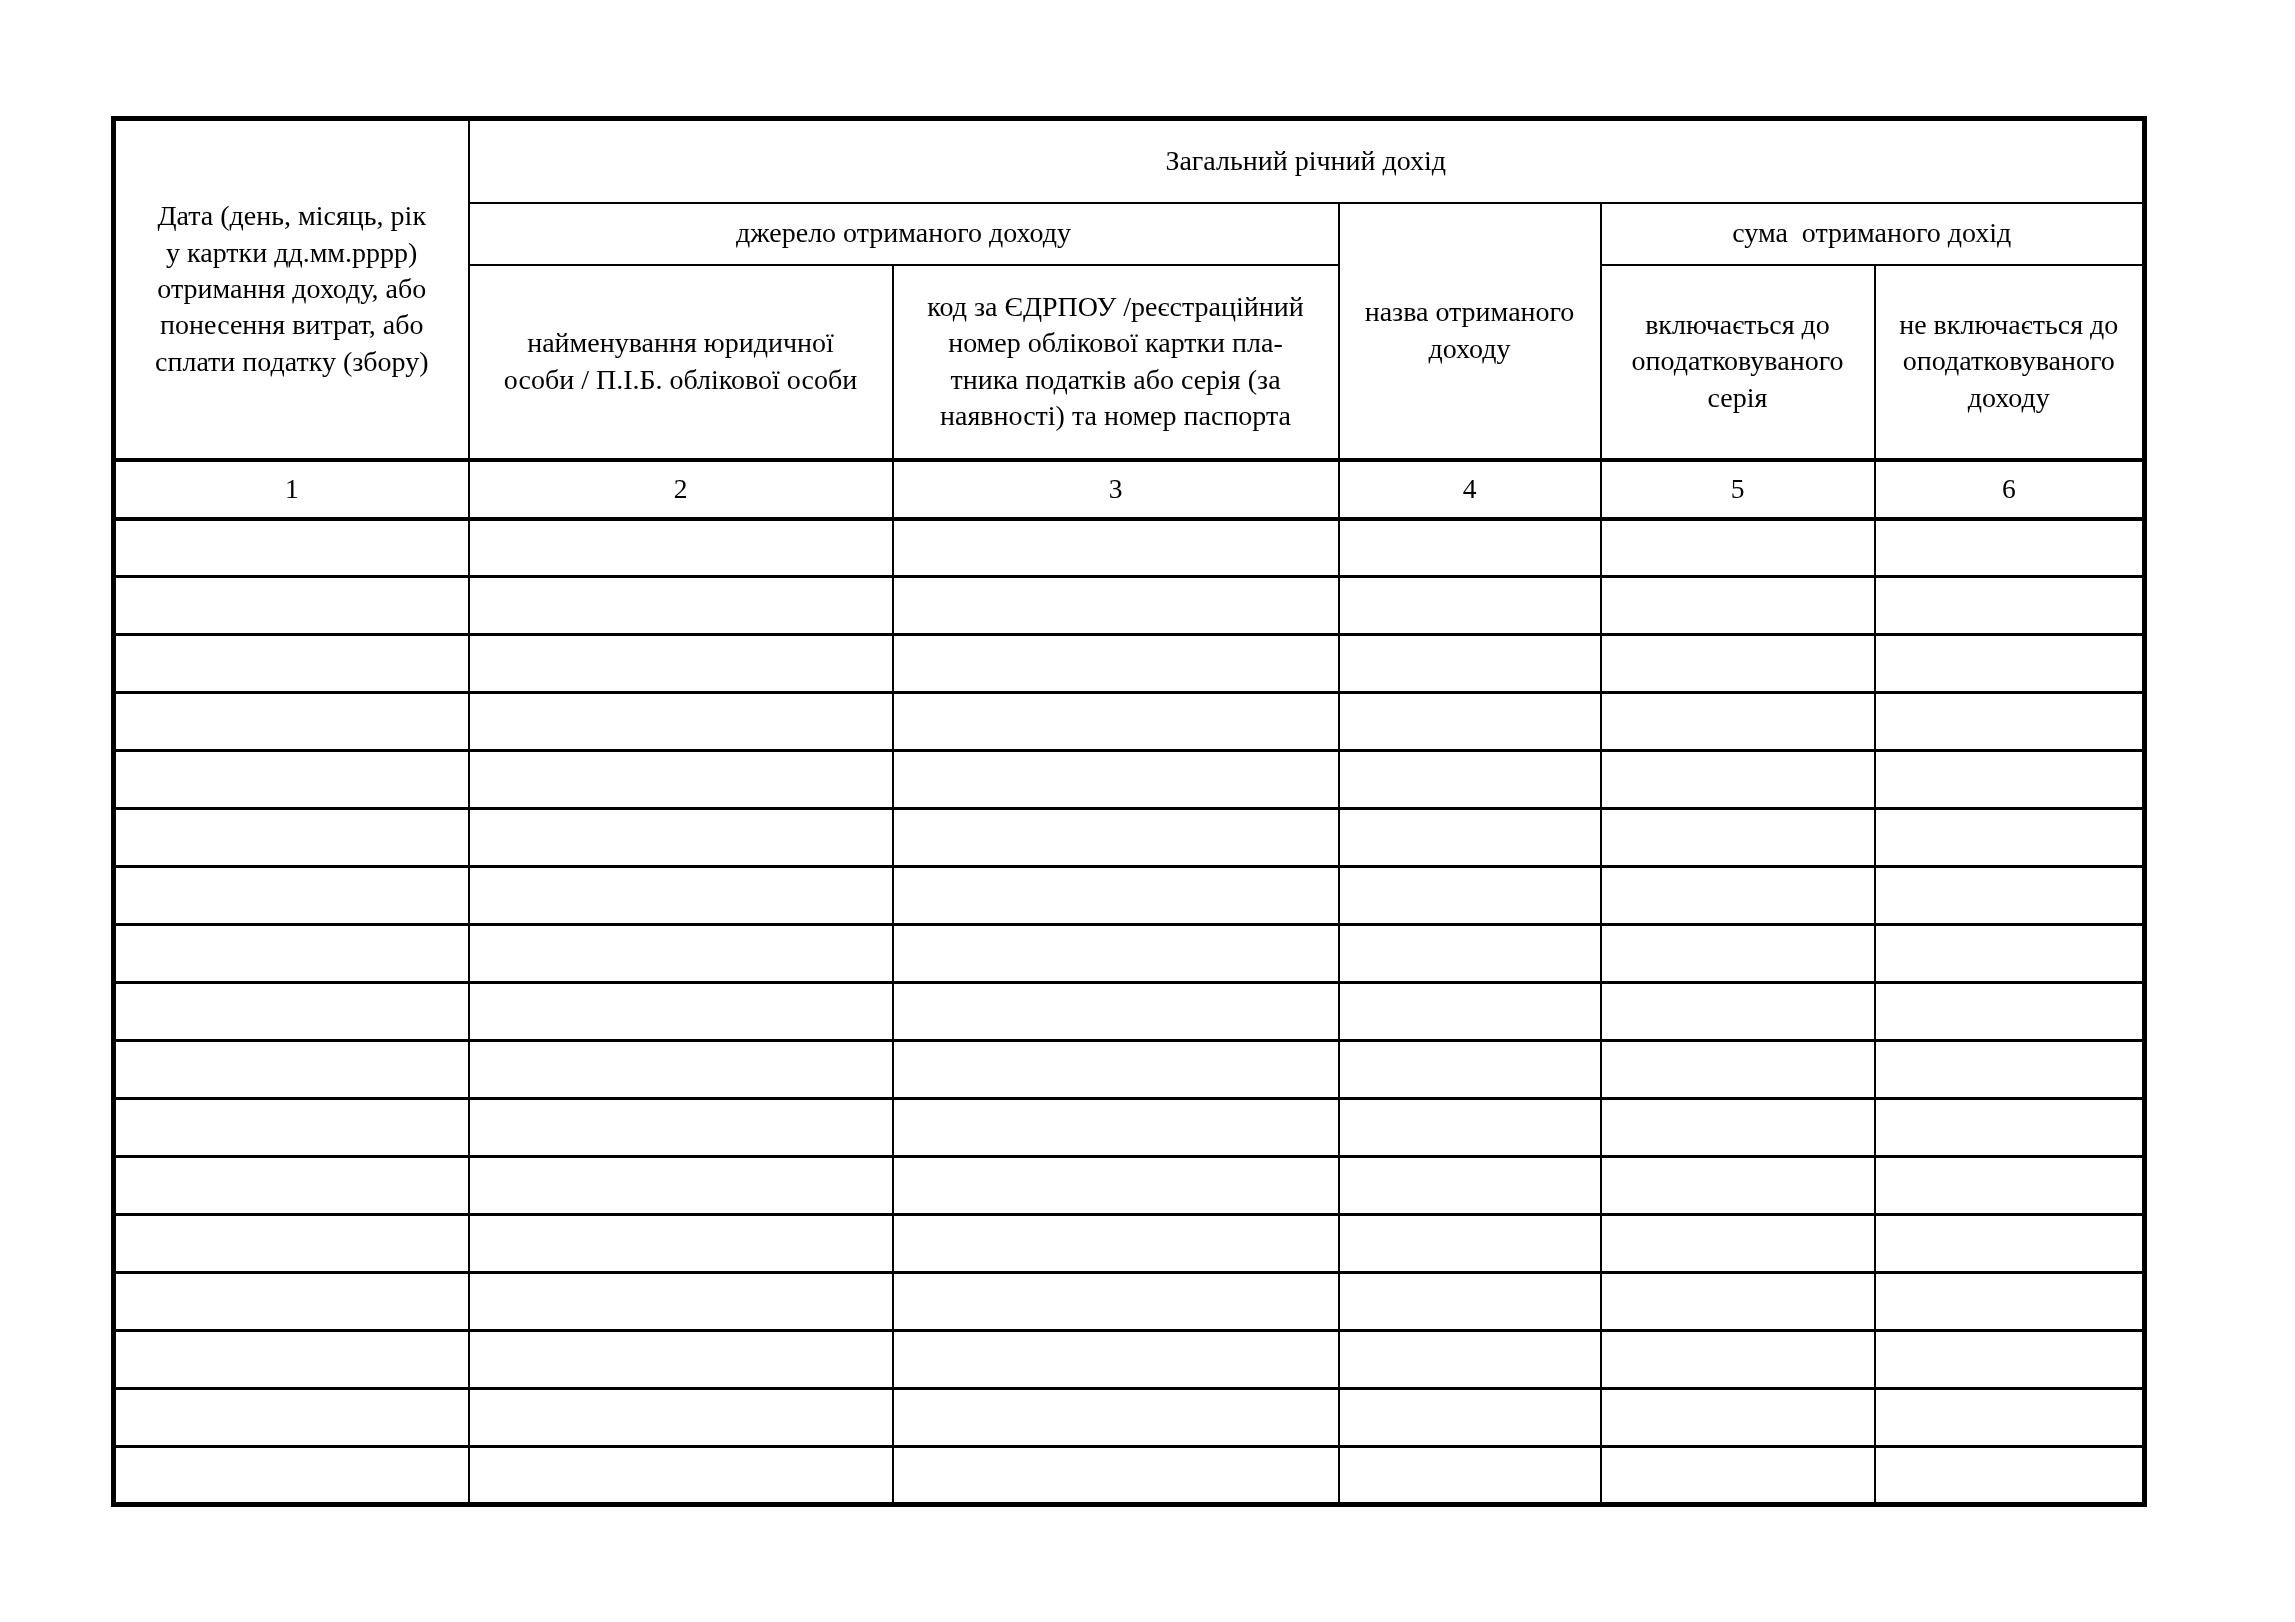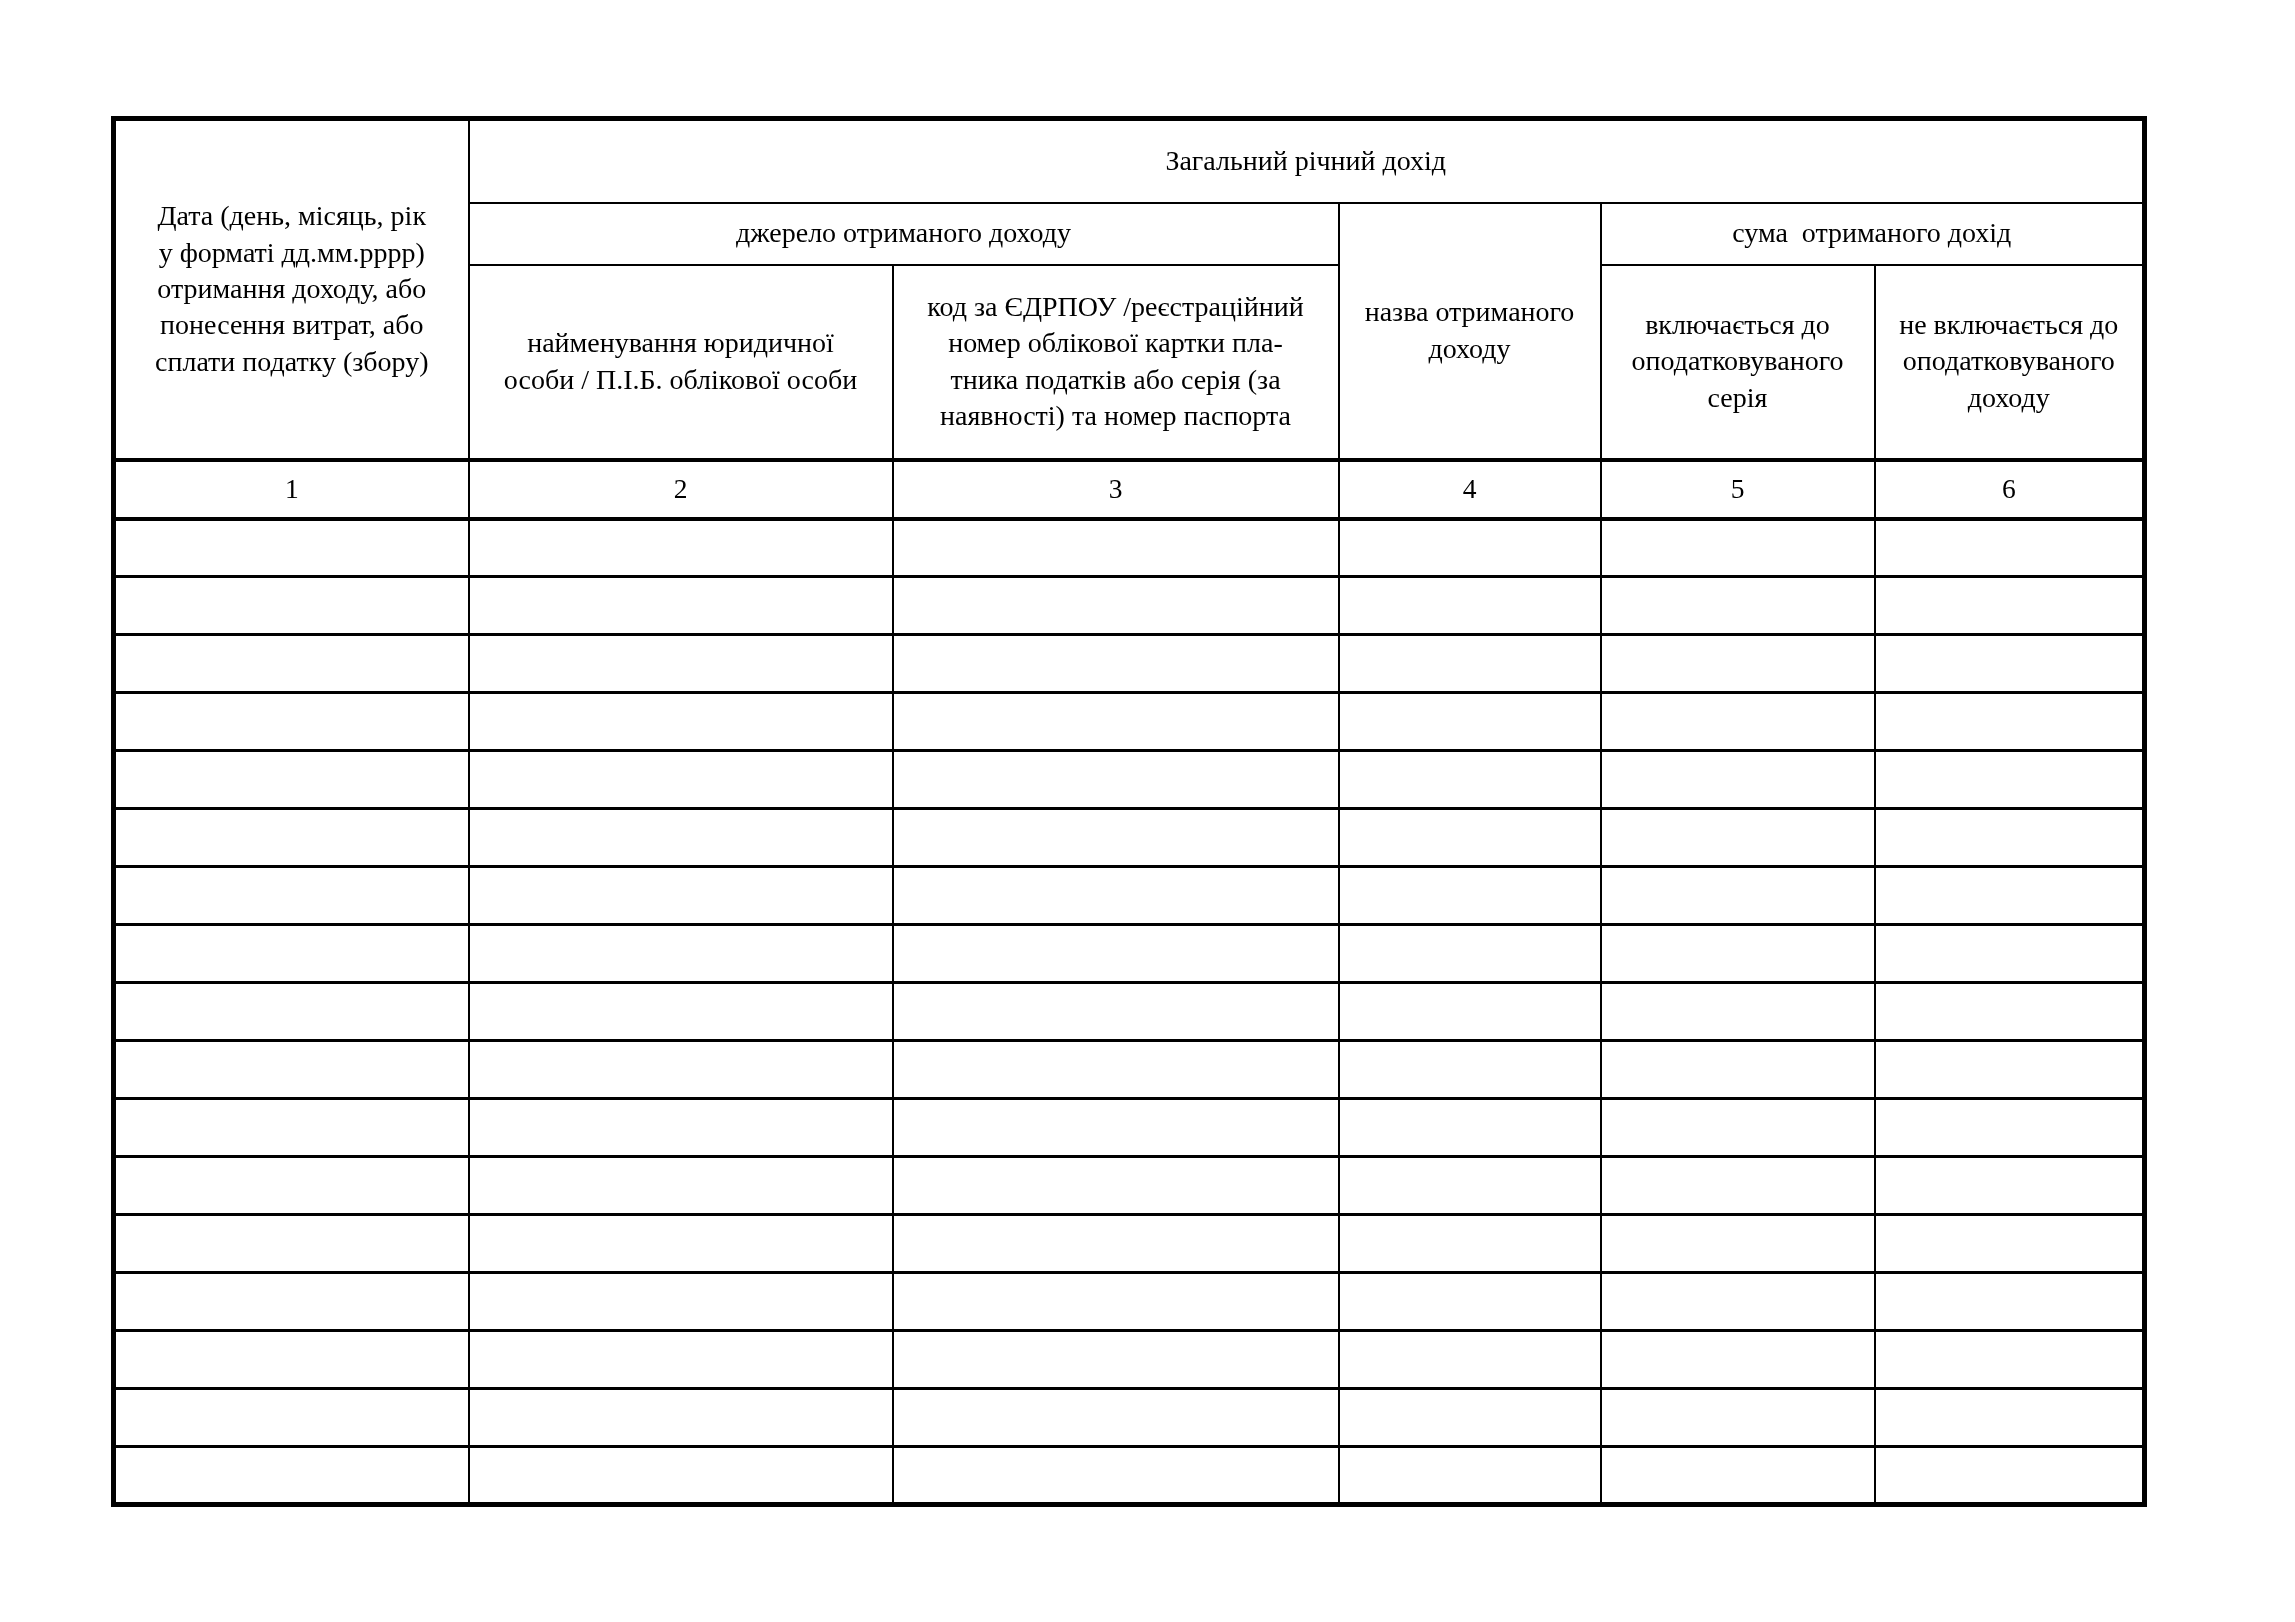--- a/index.html
+++ b/index.html
@@ -61,21 +61,21 @@
       <col style="width:355px">
       <col style="width:424px">
       <col style="width:446px">
       <col style="width:262px">
       <col style="width:274px">
       <col style="width:270px">
     </colgroup>
     <tbody>
       <tr class="header-a">
         <td rowspan="3">Дата (день, місяць, рік
-у форматі дд.мм.рррр)
+у картки дд.мм.рррр)
 отримання доходу, або
 понесення витрат, або
 сплати податку (збору)</td>
         <td colspan="5">Загальний річний дохід</td>
       </tr>
       <tr class="header-b">
         <td colspan="2">джерело отриманого доходу</td>
         <td rowspan="2">назва отриманого
 доходу</td>
         <td colspan="2">сума  отриманого дохід</td>

